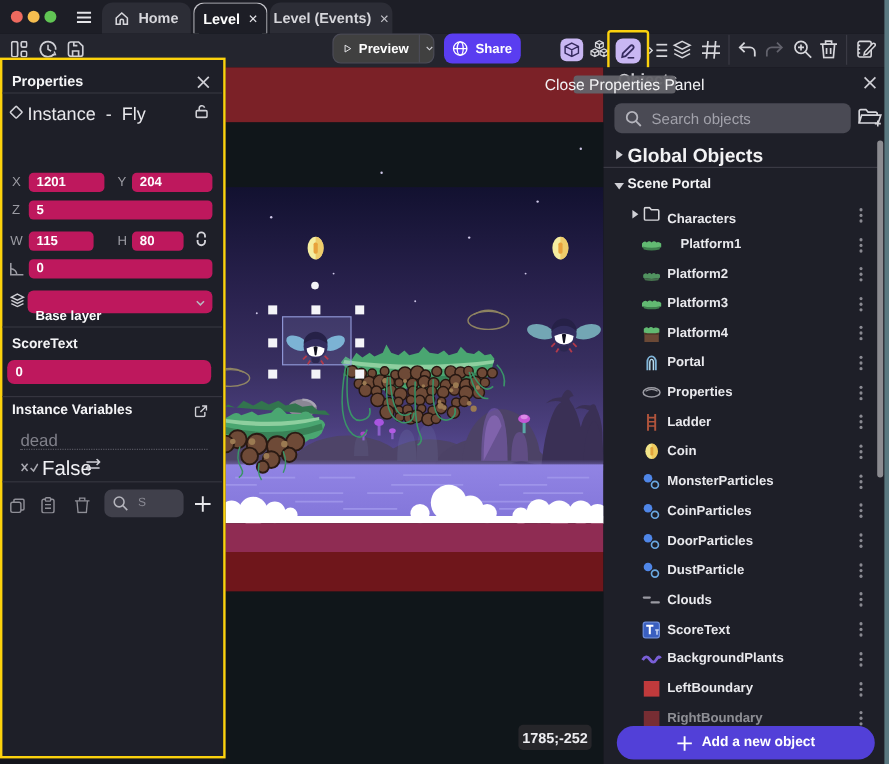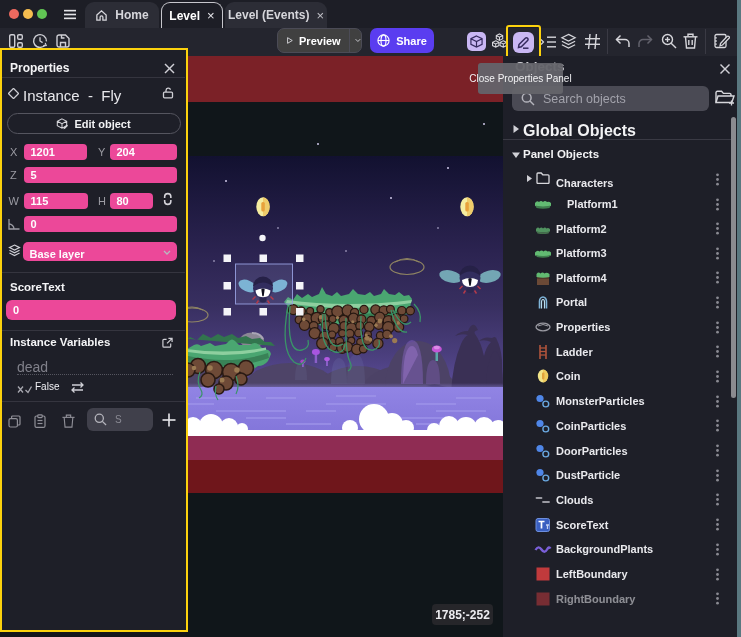--- a/index.html
+++ b/index.html
@@ -7,25 +7,25 @@
 .abs{position:absolute}
 #top{position:absolute;left:0;top:0;width:741px;height:28px;background:#1d1e26}
 .dot{position:absolute;top:8.5px;width:10px;height:10px;border-radius:50%}
 .tab{position:absolute;top:2px;height:26px;border-radius:9px 9px 0 0;background:#2c2d36;color:#d6d6db;font-size:12px;font-weight:bold;display:flex;align-items:center;justify-content:center;gap:7px}
 .tab.active{background:#1d1e26;border:1px solid #c6c6cc;border-bottom:none;color:#fff}
 .tbtn{position:absolute;top:28px;height:25px;border-radius:7px;display:flex;align-items:center;color:#fff;font-size:11px;font-weight:bold}
 svg{display:block}
 #lpanel{position:absolute;left:0;top:48px;width:188px;height:584px;background:#1e1f28;border:2.5px solid #fcd20d;z-index:30}
 .sechead{position:absolute;left:8px;color:#f4f4f6;font-size:11.5px;font-weight:bold}
 .flabel{position:absolute;color:#9b9ba3;font-size:11px}
-.finput{position:absolute;background:#ec4899;border-radius:4px;color:#fdfdfe;font-size:11px;font-weight:bold;padding:2px 0 0 7px;height:16px}
+.finput{position:absolute;background:#be185d;border-radius:4px;color:#fdfdfe;font-size:11px;font-weight:bold;padding:2px 0 0 7px;height:16px}
 .divider{position:absolute;left:0;width:183px;height:1px;background:#35353f}
 #rpanel{position:absolute;left:503px;top:56px;width:238px;height:581px;background:#1e1f28;z-index:20}
 .rowtxt{color:#e9e9ed;font-size:11px;font-weight:bold}
-.tooltip{position:absolute;left:478px;top:63px;width:85px;height:31px;background:rgba(100,100,106,0.95);border-radius:3px;color:#f2f2f4;font-size:10px;display:flex;align-items:center;justify-content:center;z-index:40;white-space:nowrap}
+.tooltip{position:absolute;left:478px;top:63px;width:85px;height:15px;background:rgba(100,100,106,0.95);border-radius:3px;color:#f2f2f4;font-size:13px;display:flex;align-items:center;justify-content:center;z-index:40;white-space:nowrap}
 </style>
 </head>
 <body>
 
 <div class="abs" style="left:0;top:28px;width:741px;height:28px;background:#24252e"></div>
 <div id="top">
   <div class="dot" style="left:8.5px;background:#ee6a5f"></div>
   <div class="dot" style="left:22.5px;background:#f5bd4f"></div>
   <div class="dot" style="left:36.5px;background:#61c554"></div>
   <svg class="abs" style="left:64px;top:8.5px" width="12" height="11" viewBox="0 0 14 12">
@@ -455,21 +455,21 @@
     </svg>
 
   <svg class="abs" style="left:9px;top:68px" width="8" height="10" viewBox="0 0 8 10">
       <path d="M1.5 1 L7 5 L1.5 9 Z" fill="#d0d0d6"></path>
     </svg>
   <div class="abs" style="left:20px;top:66px;color:#f2f2f4;font-size:16px;font-weight:bold">Global Objects</div>
   <div class="abs" style="left:0;top:83px;width:231px;height:1px;background:#3a3a44"></div>
   <svg class="abs" style="left:8px;top:95px" width="10" height="8" viewBox="0 0 10 8">
       <path d="M1 1.5 L5 7 L9 1.5 Z" fill="#d0d0d6"></path>
     </svg>
-  <div class="abs" style="left:20px;top:92px;color:#f2f2f4;font-size:11.5px;font-weight:bold">Panel Objects</div>
+  <div class="abs" style="left:20px;top:92px;color:#f2f2f4;font-size:11.5px;font-weight:bold">Scene Portal</div>
 
   <svg class="abs" style="left:23px;top:118px" width="7" height="9" viewBox="0 0 7 9">
       <path d="M1 1 L6 4.5 L1 8 Z" fill="#d0d0d6"></path>
     </svg>
   <svg class="abs" style="left:33px;top:116px" width="14" height="12" viewBox="0 0 14 12" fill="none" stroke="#d8d8dc" stroke-width="1.3">
       <path d="M1 10.5 V2 a1 1 0 0 1 1-1 H5.2 L6.8 2.8 H12 a1 1 0 0 1 1 1 V10.5 a1 1 0 0 1 -1 1 H2 a1 1 0 0 1 -1 -1 Z"></path>
     </svg>
   <div class="abs" style="left:53px;top:117px" class2="rowtxt"><span class="rowtxt">Characters</span></div>
   <svg class="abs" style="left:213px;top:117px" width="3" height="13" viewBox="0 0 3 13" fill="#8a8a92">
       <circle cx="1.5" cy="1.8" r="1.4"></circle>
@@ -680,91 +680,91 @@
         <rect x="2.5" y="1.5" width="13" height="13" fill="#c03a3c"></rect>
       </svg>
     </div>
   <div class="abs rowtxt" style="left:53px;top:536.7px;opacity:0.55">RightBoundary</div>
   <svg class="abs" style="left:213px;top:536.2px" width="3" height="13" viewBox="0 0 3 13" fill="#8a8a92">
       <circle cx="1.5" cy="1.8" r="1.4"></circle>
       <circle cx="1.5" cy="6.5" r="1.4"></circle>
       <circle cx="1.5" cy="11.2" r="1.4"></circle>
     </svg>
   <div class="abs" style="left:228px;top:61px;width:5px;height:281px;background:#8b8b90;border-radius:2.5px"></div>
+  <div class="abs" style="left:11px;top:549px;width:215px;height:28px;background:#5240d8;border-radius:15px;display:flex;align-items:center;justify-content:center;gap:8px;color:#fff;font-size:11.5px;font-weight:bold">
+      <svg width="13" height="13" viewBox="0 0 14 14" stroke="#fff" stroke-width="1.7">
+        <line x1="7" y1="0.5" x2="7" y2="13.5"></line>
+        <line x1="0.5" y1="7" x2="13.5" y2="7"></line>
+      </svg>
+      <span>Add a new object</span>
+    </div>
 </div>
 
 <div id="lpanel">
 
   <div class="sechead" style="top:11px;font-size:12px">Properties</div>
   <svg class="abs" style="left:162px;top:13px" width="11" height="11" viewBox="0 0 11 11" stroke="#cfcfd5" stroke-width="1.4">
       <line x1="1" y1="1" x2="10" y2="10"></line>
       <line x1="10" y1="1" x2="1" y2="10"></line>
     </svg>
   <div class="divider" style="top:26.5px"></div>
   <svg class="abs" style="left:6px;top:38px" width="11" height="11" viewBox="0 0 11 11" fill="none" stroke="#cfcfd5" stroke-width="1.3">
       <rect x="1.9" y="1.9" width="7.2" height="7.2" transform="rotate(45 5.5 5.5)"></rect>
     </svg>
   <div class="abs" style="left:21px;top:37px;color:#e8e8ec;font-size:15px">Instance&nbsp;&nbsp;-&nbsp;&nbsp;Fly</div>
   <svg class="abs" style="left:160px;top:37px" width="12" height="12" viewBox="0 0 12 12" fill="none" stroke="#cfcfd5" stroke-width="1.3">
       <rect x="1.5" y="5.2" width="9" height="5.6" rx="1"></rect>
       <path d="M4 5 V3.4 a2.3 2.3 0 0 1 4.5 -0.6"></path>
     </svg>
-  <div class="abs" style="left:4.5px;top:63px;width:174px;height:21px;border:1px solid #55555f;border-radius:10.5px;display:flex;align-items:center;justify-content:center;gap:6px;color:#f2f2f4;font-size:11px;font-weight:bold">
-    <svg width="12" height="12" viewBox="0 0 14 14" fill="none" stroke="#d6d6db" stroke-width="1.2">
-        <path d="M7 1 L12.5 3.8 V9 L7 11.8 L1.5 9 V3.8 Z M1.5 3.8 L7 6.6 L12.5 3.8 M7 6.6 V11.8"></path>
-        <path d="M9 11 L12.5 7.5 L14 9 L10.5 12.5 L8.8 13 Z" fill="#d6d6db" stroke="none"></path>
-      </svg>
-    <span>Edit object</span>
-  </div>
   <div class="flabel" style="left:8px;top:96px">X</div>
   <div class="finput" style="left:21.5px;top:93.5px;width:63px">1201</div>
   <div class="flabel" style="left:96px;top:96px">Y</div>
   <div class="finput" style="left:107.5px;top:93.5px;width:67px">204</div>
   <div class="flabel" style="left:8px;top:119px">Z</div>
   <div class="finput" style="left:21.5px;top:117px;width:153px">5</div>
   <div class="flabel" style="left:6.5px;top:145px">W</div>
-  <div class="finput" style="left:21.5px;top:142.5px;width:64px">115</div>
+  <div class="finput" style="left:21.5px;top:142.5px;width:54px">115</div>
   <div class="flabel" style="left:96px;top:145px">H</div>
   <div class="finput" style="left:107.5px;top:142.5px;width:43px">80</div>
   <svg class="abs" style="left:161px;top:142px" width="9.5" height="14" viewBox="0 0 11 16" fill="none" stroke="#d4d4da" stroke-width="1.8">
       <path d="M1.9 6.8 V5.4 a3.6 3.6 0 0 1 7.2 0 V6.8"></path>
       <path d="M1.9 9.2 V10.6 a3.6 3.6 0 0 0 7.2 0 V9.2"></path>
     </svg>
   <svg class="abs" style="left:6px;top:169px" width="12" height="11" viewBox="0 0 12 11" fill="none" stroke="#9b9ba3" stroke-width="1.3">
       <path d="M1 0 V10 H11.5"></path>
       <path d="M1 5 a5 5 0 0 1 5 5"></path>
     </svg>
   <div class="finput" style="left:21.5px;top:165.5px;width:153px">0</div>
   <svg class="abs" style="left:6px;top:194px" width="13" height="13" viewBox="0 0 18 18" fill="none" stroke="#cfcfd5" stroke-width="1.6">
       <path d="M9 1.5 L16 5 L9 8.5 L2 5 Z"></path>
       <path d="M2 8.7 L9 12.2 L16 8.7"></path>
       <path d="M2 12.4 L9 15.9 L16 12.4"></path>
     </svg>
-  <div class="finput" style="left:20.5px;top:191.5px;width:154px;height:19px;padding-top:6px;border-radius:5px;font-weight:bold">Base layer</div>
+  <div class="finput" style="left:20.5px;top:191.5px;width:154px;height:19px;padding-top:16px;border-radius:5px;font-weight:bold">Base layer</div>
   <svg class="abs" style="left:161px;top:199.5px" width="8" height="5" viewBox="0 0 8 5" fill="none" stroke="#b8b8c0" stroke-width="1.3">
       <path d="M1 1 L4 4 L7 1"></path>
     </svg>
   <div class="divider" style="top:222px"></div>
   <div class="sechead" style="top:231px">ScoreText</div>
   <div class="finput" style="left:4px;top:250px;width:170px;height:20px;padding-top:4px;border-radius:6px">0</div>
   <div class="divider" style="top:279.5px"></div>
   <div class="sechead" style="top:286px">Instance Variables</div>
   <svg class="abs" style="left:160px;top:287px" width="11" height="11" viewBox="0 0 12 12" fill="none" stroke="#cfcfd5" stroke-width="1.3">
       <path d="M9.5 7 V10 a1 1 0 0 1 -1 1 H2 a1 1 0 0 1 -1 -1 V3.5 a1 1 0 0 1 1-1 H5"></path>
       <path d="M7 1.5 H11 V5.5 M11 1.5 L5.5 7"></path>
     </svg>
   <div class="abs" style="left:15px;top:309px;color:#80808a;font-size:14px">dead</div>
   <div class="abs" style="left:15px;top:323.5px;width:156px;border-top:1.5px dotted #55555f"></div>
   <svg class="abs" style="left:15px;top:334.5px" width="15" height="9" viewBox="0 0 15 9">
       <g stroke="#a8a8b0" stroke-width="1.3" fill="none">
         <path d="M1 1.5 L6 7.5 M6 1.5 L1 7.5"></path>
         <path d="M8.5 5 L11 7.5 L14.5 1.5"></path>
       </g>
     </svg>
-  <div class="abs" style="left:33px;top:331px;color:#f0f0f4;font-size:10px">False</div>
+  <div class="abs" style="left:33px;top:331px;color:#f0f0f4;font-size:17px">False</div>
   <svg class="abs" style="left:69px;top:331.5px" width="13" height="11" viewBox="0 0 13 11" fill="none" stroke="#d0d0d6" stroke-width="1.3">
       <path d="M1 3.5 H12 M9.5 1 L12 3.5 L9.5 6" transform="translate(0,-0.5)"></path>
       <path d="M12 7.5 H1 M3.5 5 L1 7.5 L3.5 10" transform="translate(0,0.5)"></path>
     </svg>
   <div class="divider" style="top:350.5px"></div>
   <svg class="abs" style="left:6px;top:365px" width="13" height="13" viewBox="0 0 13 13" fill="none" stroke="#8f8f97" stroke-width="1.2">
       <rect x="1" y="3.6" width="8.4" height="8.4" rx="1.5"></rect>
       <path d="M3.6 3.6 V2 a1 1 0 0 1 1-1 H11 a1 1 0 0 1 1 1 V9 a1 1 0 0 1 -1 1 H9.4"></path>
     </svg>
   <svg class="abs" style="left:32px;top:364px" width="12" height="14" viewBox="0 0 12 14" fill="none" stroke="#8f8f97" stroke-width="1.2">

